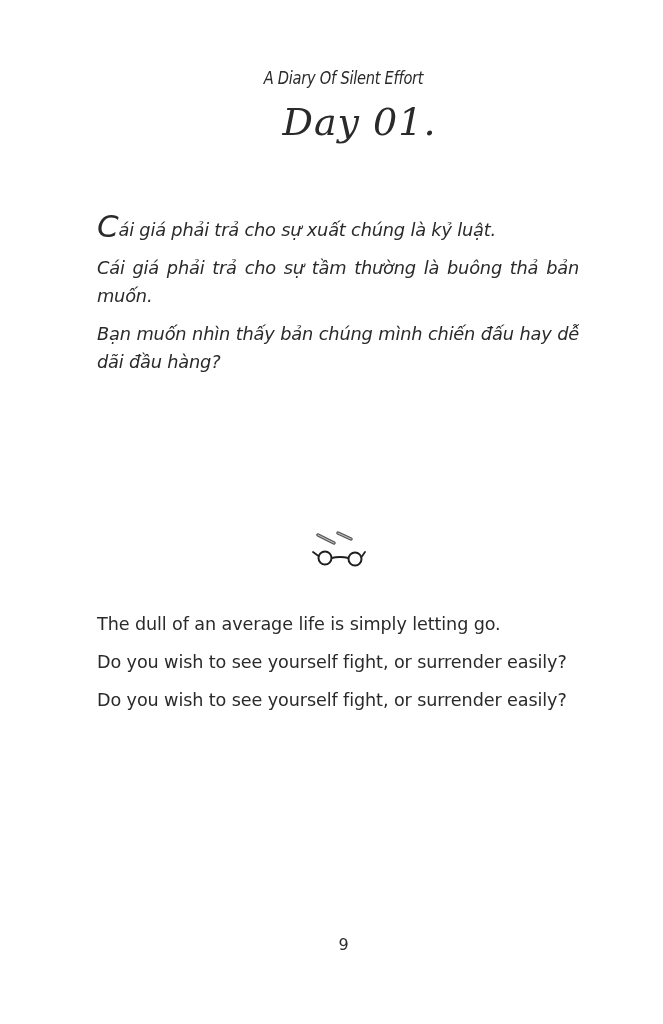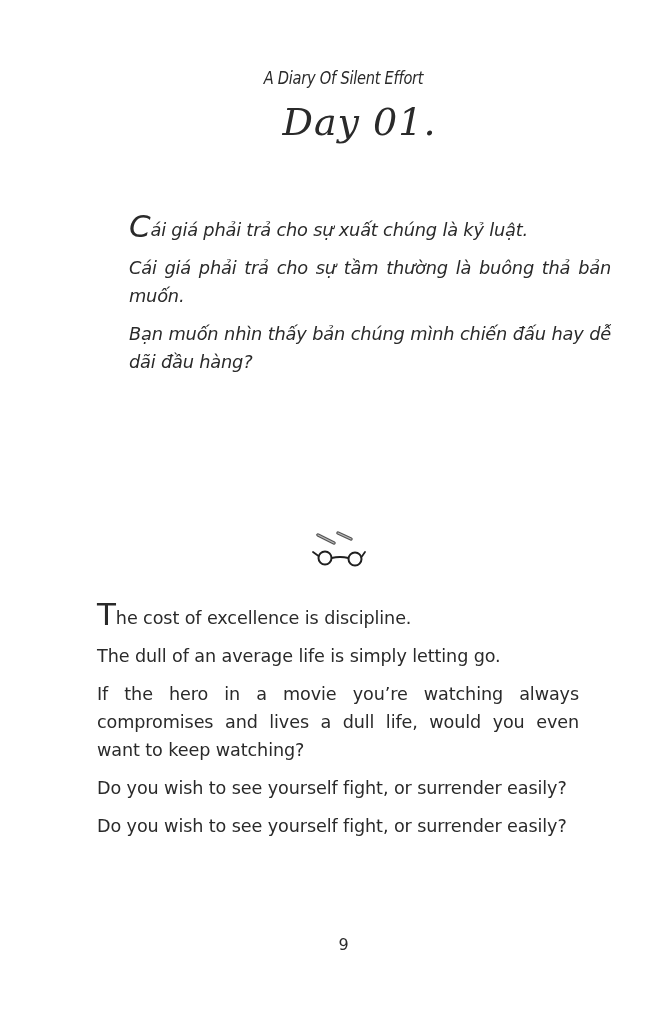--- a/index.html
+++ b/index.html
@@ -64,21 +64,21 @@
       font-style: italic;
       font-family: "DejaVu Sans", sans-serif;
       font-size: 17.8px;
       letter-spacing: -0.2px;
     }
     .en p {
       font-family: "DejaVu Sans", sans-serif;
       font-size: 17.6px;
       letter-spacing: -0.1px;
     }
-    .vi { top: 212px; margin-left: 32px; }
+    .vi { top: 212px; }
     .en { top: 600px; }
     .p-gap { margin-top: 10px !important; }
     .dropcap {
       font-size: 31px;
       line-height: 28px;
       font-weight: normal;
       font-style: normal;
       vertical-align: -1px;
     }
     .vi .dropcap { font-style: italic; }
@@ -125,22 +125,20 @@
 
       <circle cx="18" cy="32" r="6.5" fill="none" stroke="#1f1f1f" stroke-width="2"></circle>
       <circle cx="48" cy="33" r="6.5" fill="none" stroke="#1f1f1f" stroke-width="2"></circle>
       <path d="M24.5 32 Q33 30 41.5 32" fill="none" stroke="#1f1f1f" stroke-width="1.8"></path>
       <line x1="11.5" y1="30" x2="6" y2="26" stroke="#1f1f1f" stroke-width="1.8" stroke-linecap="round"></line>
       <line x1="54.5" y1="31" x2="58" y2="26" stroke="#1f1f1f" stroke-width="1.8" stroke-linecap="round"></line>
     </svg>
   </div>
 
   <div class="section en">
-    <p><span class="dropcap">T</span><span>he cost of excellence is discipline.</span></p>
     <p class="p-gap">The dull of an average life is simply letting go.</p>
-    <p class="p-gap">If the hero in a movie you’re watching always compromises and lives a dull life, would you even want to keep watching?</p>
     <p class="p-gap">Do you wish to see yourself fight, or surrender easily?</p>
     <p class="p-gap">Do you wish to see yourself fight, or surrender easily?</p>
   </div>
 
   <div class="page-number">9</div>
 
 </div>
 
 </body></html>

